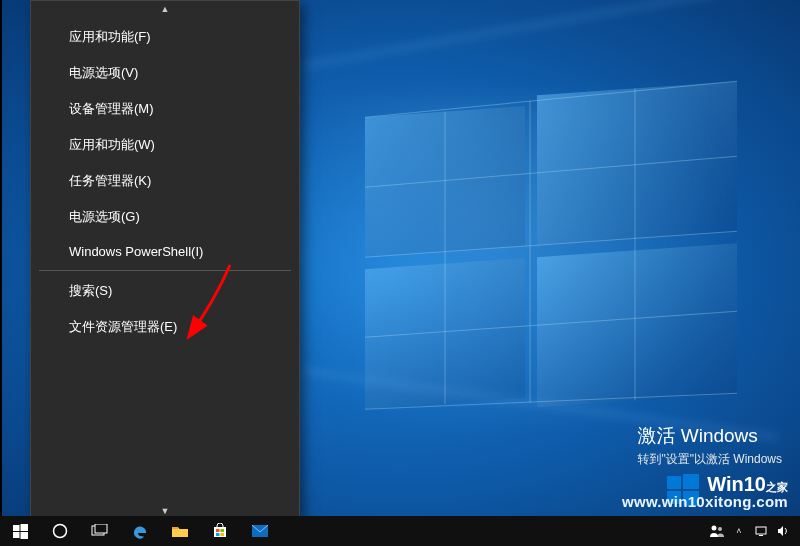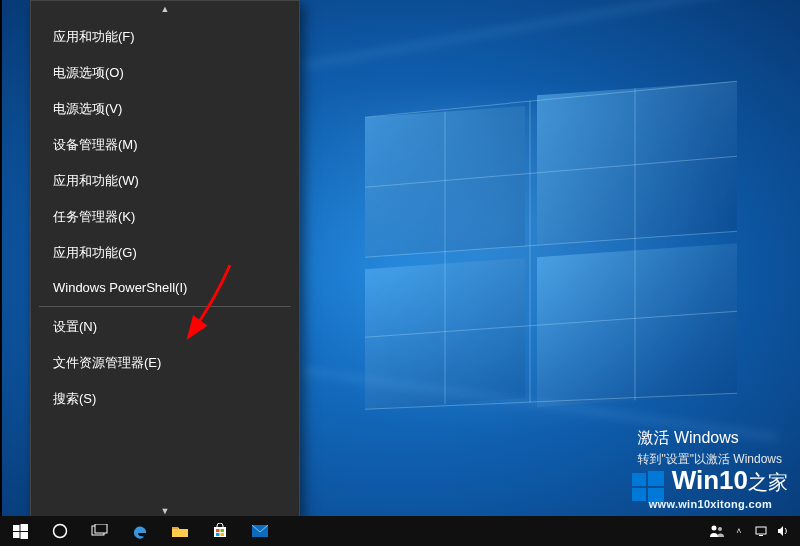--- a/index.html
+++ b/index.html
@@ -11,43 +11,43 @@
   .win-grid { position:absolute; left:325px; top:60px; width:465px; height:400px; pointer-events:none; opacity:0.9; }
   .win-light { position:absolute; pointer-events:none; filter: blur(12px); opacity:0.55; }
   .ray { position:absolute; background: rgba(120,200,255,0.12); filter: blur(4px); }
   .context-menu {
     position:absolute; left:30px; top:0; width:270px; height:520px;
     background:#2b2b2b; color:#fff; font-size:13px; display:flex; flex-direction:column;
     border:1px solid #444; box-shadow: 4px 4px 12px rgba(0,0,0,0.5);
   }
   .scroll-arrow { height:16px; display:flex; align-items:center; justify-content:center; color:#ccc; font-size:9px; }
   .menu-body { flex:1; display:flex; flex-direction:column; justify-content:flex-start; padding:2px 0; }
-  .menu-item { padding:9px 22px; white-space:nowrap; cursor:default; }
+  .menu-item { padding:9px 38px; white-space:nowrap; cursor:default; }
   .menu-sep { border-top:1px solid #555; margin:2px 8px; }
   .arrow-annot { position:absolute; left:180px; top:260px; width:60px; height:90px; pointer-events:none; }
   .taskbar {
     position:absolute; left:0; bottom:0; width:800px; height:30px;
     background:#101010; display:flex; align-items:center; color:#fff;
   }
   .tb-btn { width:40px; height:30px; display:flex; align-items:center; justify-content:center; }
   .tb-btn svg { display:block; }
   .tb-right { margin-left:auto; display:flex; align-items:center; height:30px; }
   .tray-icon { width:22px; height:30px; display:flex; align-items:center; justify-content:center; font-size:12px; color:#ddd; }
   .activation {
     position:absolute; right:18px; bottom:78px; text-align:left; color:#e8e8e8; font-size:12px; line-height:1.5;
   }
-  .activation .big { font-size:16px; color:#fff; }
+  .activation .big { font-size:19px; color:#fff; }
   .watermark {
     position:absolute; right:12px; bottom:38px; display:flex; align-items:center;
     color:#fff; font-weight:600;
   }
   .watermark .wm-win { width:36px; height:36px; margin-right:6px; }
-  .watermark .wm-t1 { font-size:26px; font-weight:700; }
-  .watermark .wm-t2 { font-size:20px; font-weight:400; }
-  .watermark .wm-url { font-size:11px; position:absolute; right:16px; bottom:-2px; color:#e8f4ff; letter-spacing:0.3px; }
+  .watermark .wm-t1 { font-size:20px; font-weight:700; }
+  .watermark .wm-t2 { font-size:11px; font-weight:700; }
+  .watermark .wm-url { font-size:15px; position:absolute; right:0; bottom:-2px; color:#e8f4ff; letter-spacing:0.3px; }
   .left-edge { position:absolute; left:0; top:0; width:2px; height:520px; background:#000; }
 </style>
 </head>
 <body>
 
 <div class="desktop">
 
   <svg class="win-grid" viewBox="0 0 465 400">
     <defs>
       <linearGradient id="pane" x1="0" y1="0" x2="1" y2="1">
@@ -75,31 +75,29 @@
   <div class="win-light" style="left:300px; top:100px; width:500px; height:320px; background:radial-gradient(circle at 40% 40%, rgba(150,220,255,0.35), transparent 65%);"></div>
   <div class="ray" style="left:300px; top:400px; width:480px; height:8px; transform:rotate(8deg);"></div>
   <div class="ray" style="left:300px; top:20px; width:480px; height:8px; transform:rotate(-10deg);"></div>
 
   <div class="left-edge"></div>
 
   <div class="context-menu">
     <div class="scroll-arrow">▲</div>
     <div class="menu-body">
       <div class="menu-item">应用和功能(F)</div>
-      <div class="menu-item">电源选项(O)</div>
       <div class="menu-item">电源选项(V)</div>
       <div class="menu-item">设备管理器(M)</div>
       <div class="menu-item">应用和功能(W)</div>
       <div class="menu-item">任务管理器(K)</div>
-      <div class="menu-item">应用和功能(G)</div>
+      <div class="menu-item">电源选项(G)</div>
       <div class="menu-item">Windows PowerShell(I)</div>
       <div class="menu-sep"></div>
-      <div class="menu-item">设置(N)</div>
+      <div class="menu-item">搜索(S)</div>
       <div class="menu-item">文件资源管理器(E)</div>
-      <div class="menu-item">搜索(S)</div>
     </div>
     <div class="scroll-arrow">▼</div>
   </div>
 
   <svg class="arrow-annot" viewBox="0 0 60 90">
     <defs>
       <marker id="ah" markerWidth="10" markerHeight="10" refX="6" refY="3" orient="auto">
         <path d="M0,0 L0,6 L8,3 z" fill="#ff0000"></path>
       </marker>
     </defs>

